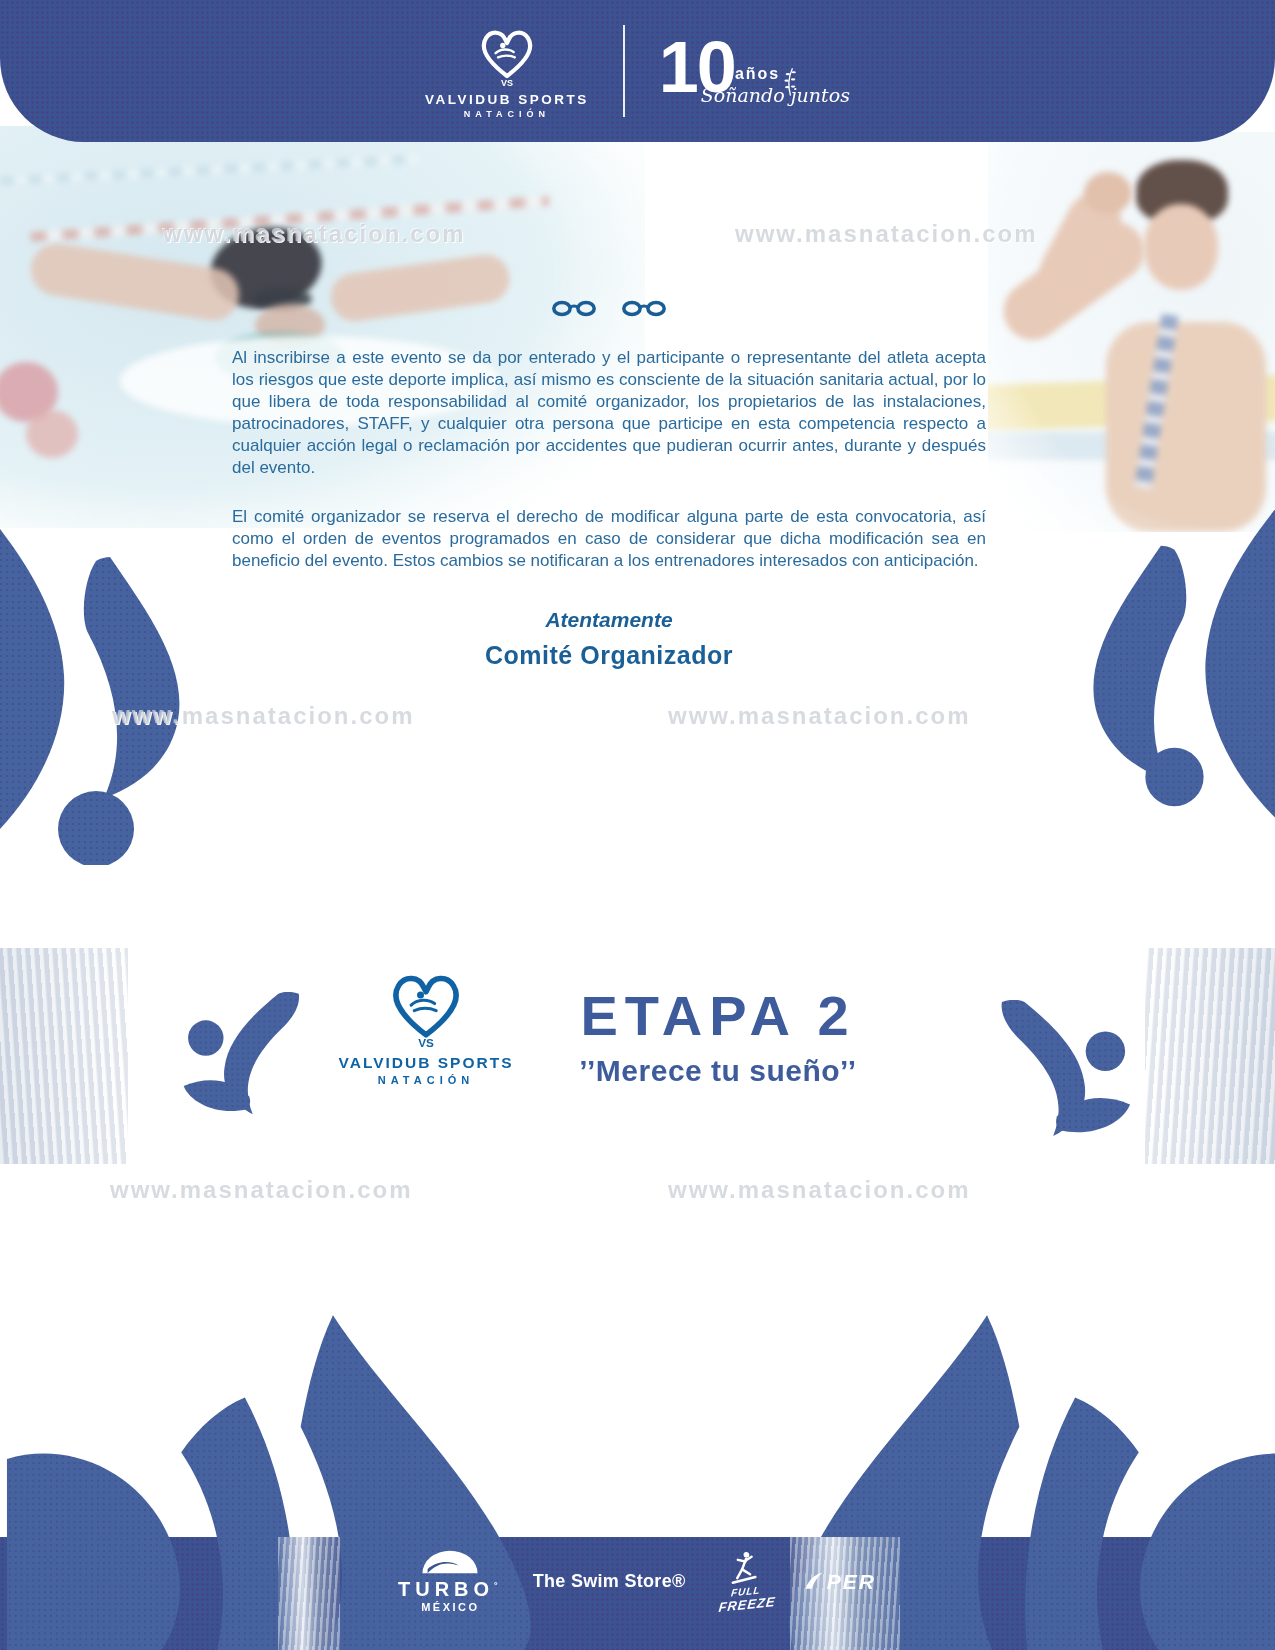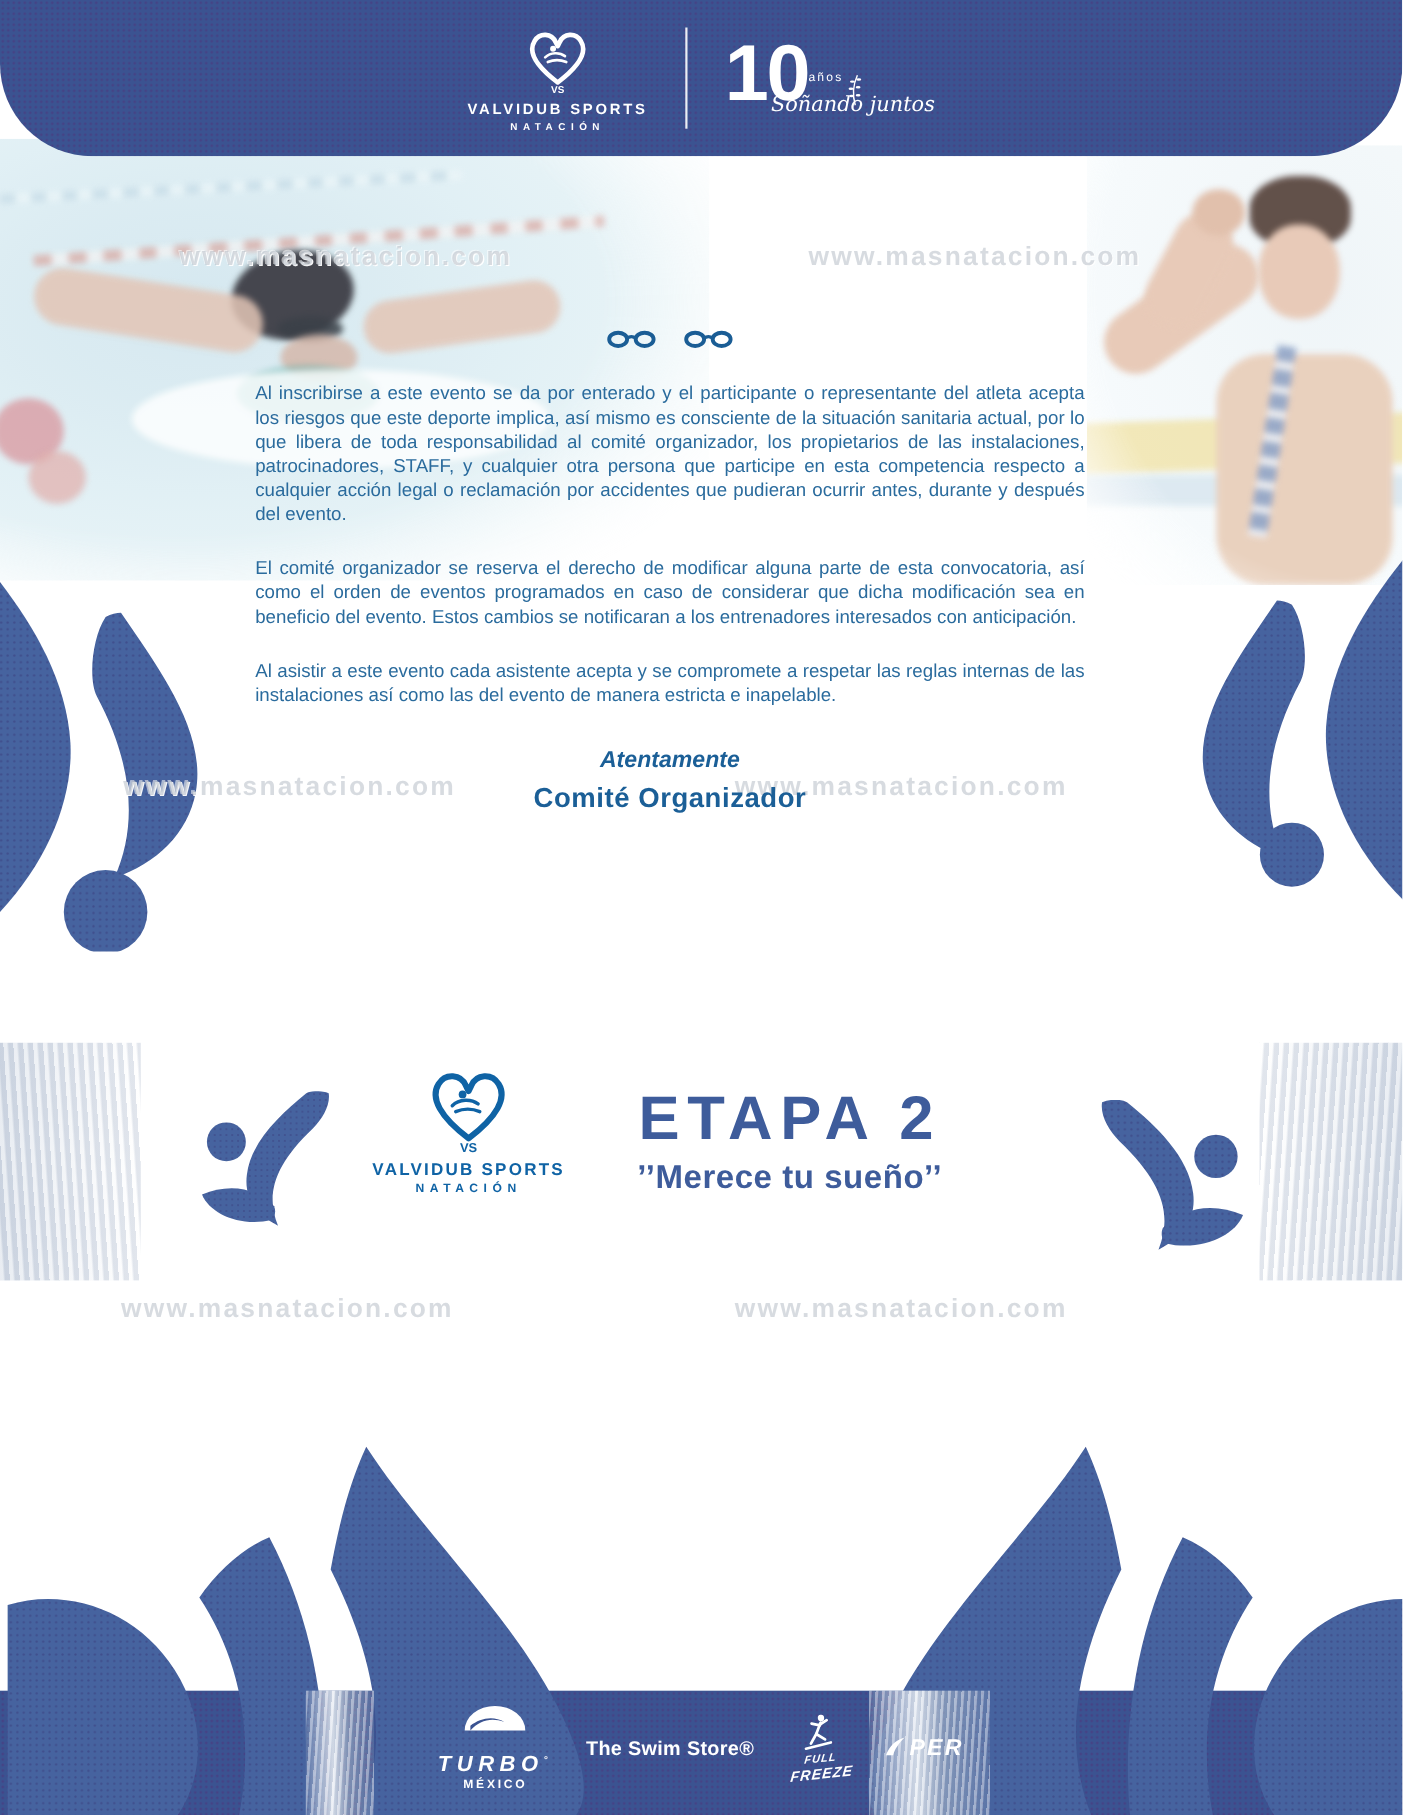--- a/index.html
+++ b/index.html
@@ -62,21 +62,21 @@
   .club-logo.blue{color:#0f63a5;}
   .club-logo.blue .club-name{font-size:15.5px;letter-spacing:2px;}
   .club-logo.blue .club-disc{font-size:11px;letter-spacing:5px;}
   .hdr-divider{width:2px;height:92px;background:rgba(255,255,255,.9);}
 
   
   .anniv{color:#fff;line-height:1;}
   .anniv-row{display:flex;align-items:flex-end;}
   .anniv-num{font-size:72px;font-weight:bold;line-height:.85;letter-spacing:-2px;}
   .anniv-side{display:flex;align-items:flex-start;gap:4px;margin-top:6px;}
-  .anniv-unit{font-size:11px;font-weight:normal;letter-spacing:2px;}
+  .anniv-unit{font-size:16px;font-weight:bold;letter-spacing:2px;}
   .anniv-script{font-family:"DejaVu Serif",serif;font-style:italic;font-size:19px;margin-top:-12px;padding-left:42px;white-space:nowrap;}
 
   
   .stage-logo{position:absolute;left:330px;top:966px;width:192px;z-index:6;}
   .stage-text{position:absolute;left:548px;top:988px;width:340px;z-index:6;text-align:center;color:#3e5c9b;}
   .stage-title{font-size:56px;font-weight:bold;letter-spacing:7px;line-height:1;}
   .stage-slogan{font-size:30px;font-weight:bold;margin-top:10px;letter-spacing:.5px;}
   .swimmer{position:absolute;z-index:6;}
   .swimmer.left{left:176px;top:992px;width:134px;height:124px;transform:scaleX(-1);}
   .swimmer.right{left:990px;top:1000px;width:148px;height:138px;}
@@ -85,21 +85,21 @@
   .decor{position:absolute;z-index:3;}
   .decor-left{left:-8px;top:515px;width:210px;height:350px;}
   .decor-right{left:1070px;top:505px;width:207px;height:340px;transform:scaleX(-1);}
   .flare{position:absolute;top:1278px;width:660px;height:372px;z-index:7;}
   .flare.left{left:0;}
   .flare.right{left:660px;transform:scaleX(-1);}
 
   
   .sponsors{position:absolute;left:398px;top:1549px;display:flex;align-items:center;gap:30px;z-index:9;color:#fff;}
   .sponsor{text-align:center;line-height:1;}
-  .turbo-name{font-size:20px;font-weight:bold;letter-spacing:5px;margin-top:15px;font-style:italic;}
+  .turbo-name{font-size:20px;font-weight:bold;letter-spacing:5px;margin-top:1px;}
   .turbo-name sup{font-size:9px;}
   .turbo-sub{font-size:11px;font-weight:bold;letter-spacing:2.5px;margin-top:3px;}
   .swimstore{font-size:18px;font-weight:bold;letter-spacing:.3px;white-space:nowrap;}
   .freeze{transform:rotate(-6deg);}
   .freeze-l1{font-size:10px;font-weight:bold;font-style:italic;transform:skewX(-12deg);letter-spacing:1px;}
   .freeze-l2{font-size:13px;font-weight:bold;font-style:italic;transform:skewX(-12deg);letter-spacing:1px;margin-top:1px;}
   .yper{display:flex;align-items:center;gap:3px;}
   .yper-name{font-size:21px;font-weight:bold;font-style:italic;letter-spacing:2px;}
 
   .hidden-defs{position:absolute;width:0;height:0;}
@@ -205,21 +205,20 @@
         <path d="M26,11 Q32,6 38,11" fill="none" stroke="currentColor" stroke-width="4"></path>
       </svg>
       <svg viewBox="0 0 64 24" width="46" height="17">
         <ellipse cx="15" cy="12" rx="11.5" ry="8.5" fill="none" stroke="currentColor" stroke-width="5"></ellipse>
         <ellipse cx="49" cy="12" rx="11.5" ry="8.5" fill="none" stroke="currentColor" stroke-width="5"></ellipse>
         <path d="M26,11 Q32,6 38,11" fill="none" stroke="currentColor" stroke-width="4"></path>
       </svg>
     </div>
     <p>Al inscribirse a este evento se da por enterado y el participante o representante del atleta acepta los riesgos que este deporte implica, así mismo es consciente de la situación sanitaria actual, por lo que libera de toda responsabilidad al comité organizador, los propietarios de las instalaciones, patrocinadores, STAFF, y cualquier otra persona que participe en esta competencia respecto a cualquier acción legal o reclamación por accidentes que pudieran ocurrir antes, durante y después  del evento.</p>
     <p>El comité organizador se reserva el derecho de modificar alguna parte de esta convocatoria, así como el orden de eventos programados en caso de considerar que dicha modificación sea en beneficio del evento. Estos cambios se notificaran  a los entrenadores interesados con anticipación.</p>
-    <p>Al asistir a este evento cada asistente  acepta y se compromete a respetar las reglas internas de las instalaciones así como las del evento de manera estricta e inapelable.</p>
     <div class="salutation">Atentamente</div>
     <div class="signer">Comité Organizador</div>
   </main>
 
   <svg class="swimmer left" viewBox="0 0 150 140">
     <path d="M35,2 C62,24 92,52 96,86 C99,110 86,127 64,138 C77,106 68,76 28,38 C18,28 10,14 12,2 C20,-1 29,-1 35,2 Z" fill="url(#htBlue)"></path>
     <circle cx="117" cy="52" r="20" fill="url(#htBlue)"></circle>
     <path d="M68,118 C86,99 114,94 142,106 C134,126 102,140 70,132 C67,128 66,123 68,118 Z" fill="url(#htBlue)"></path>
   </svg>
 

